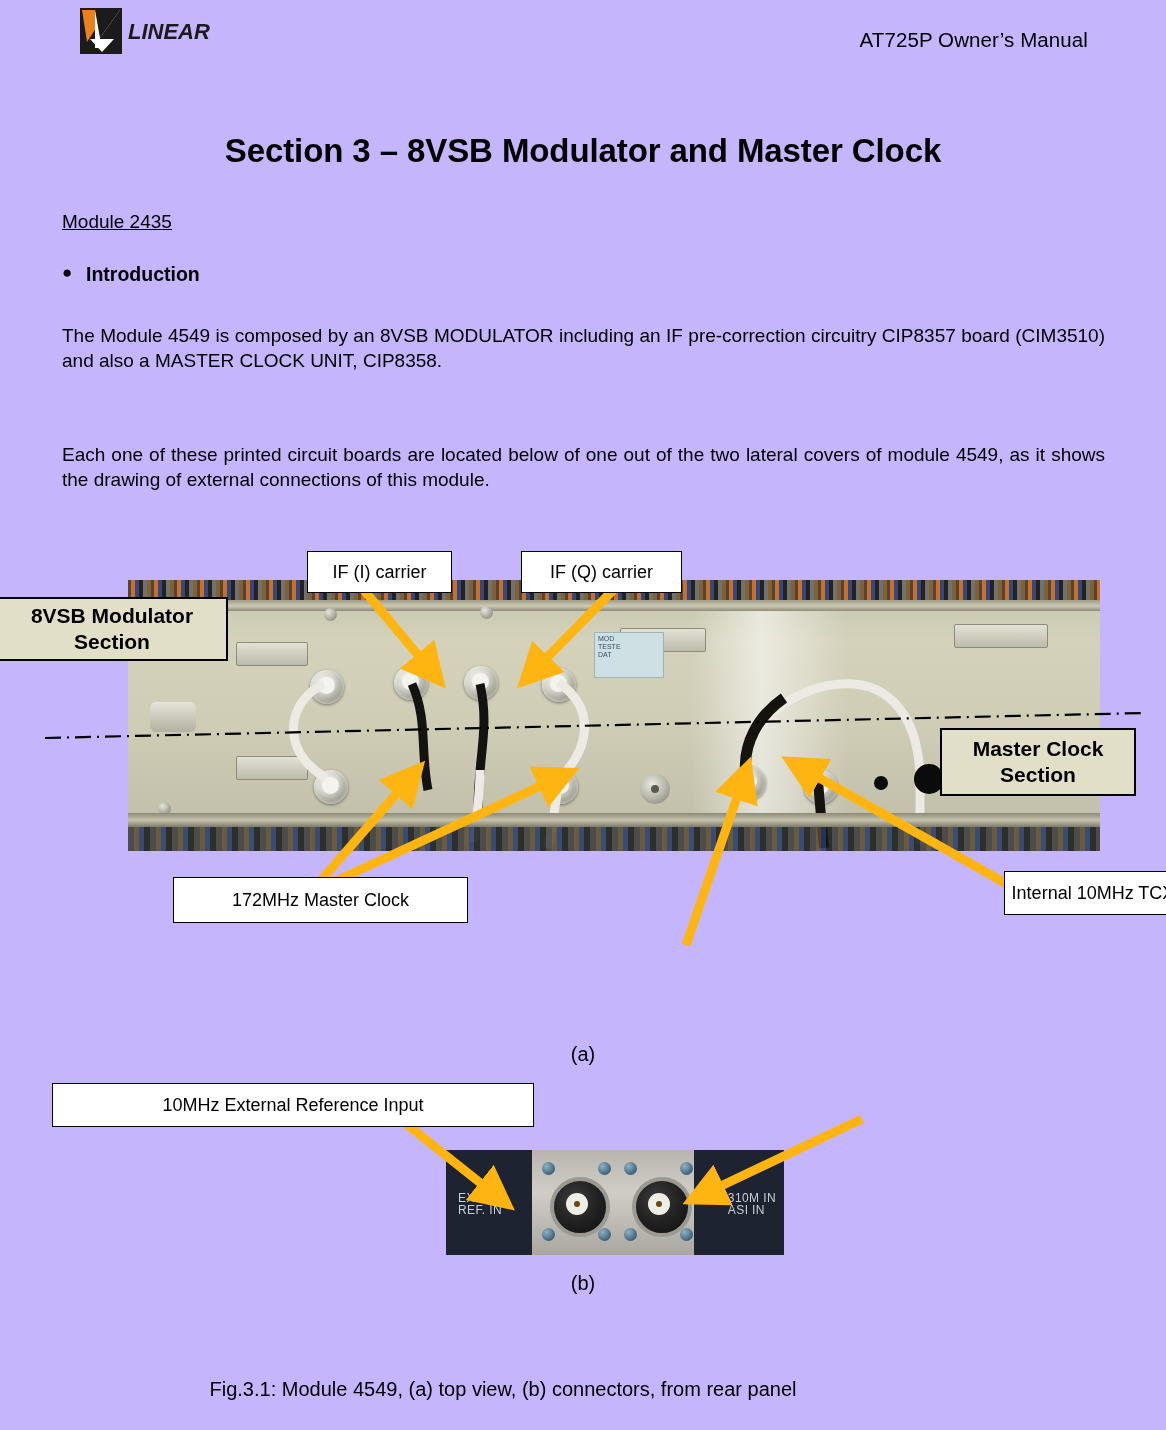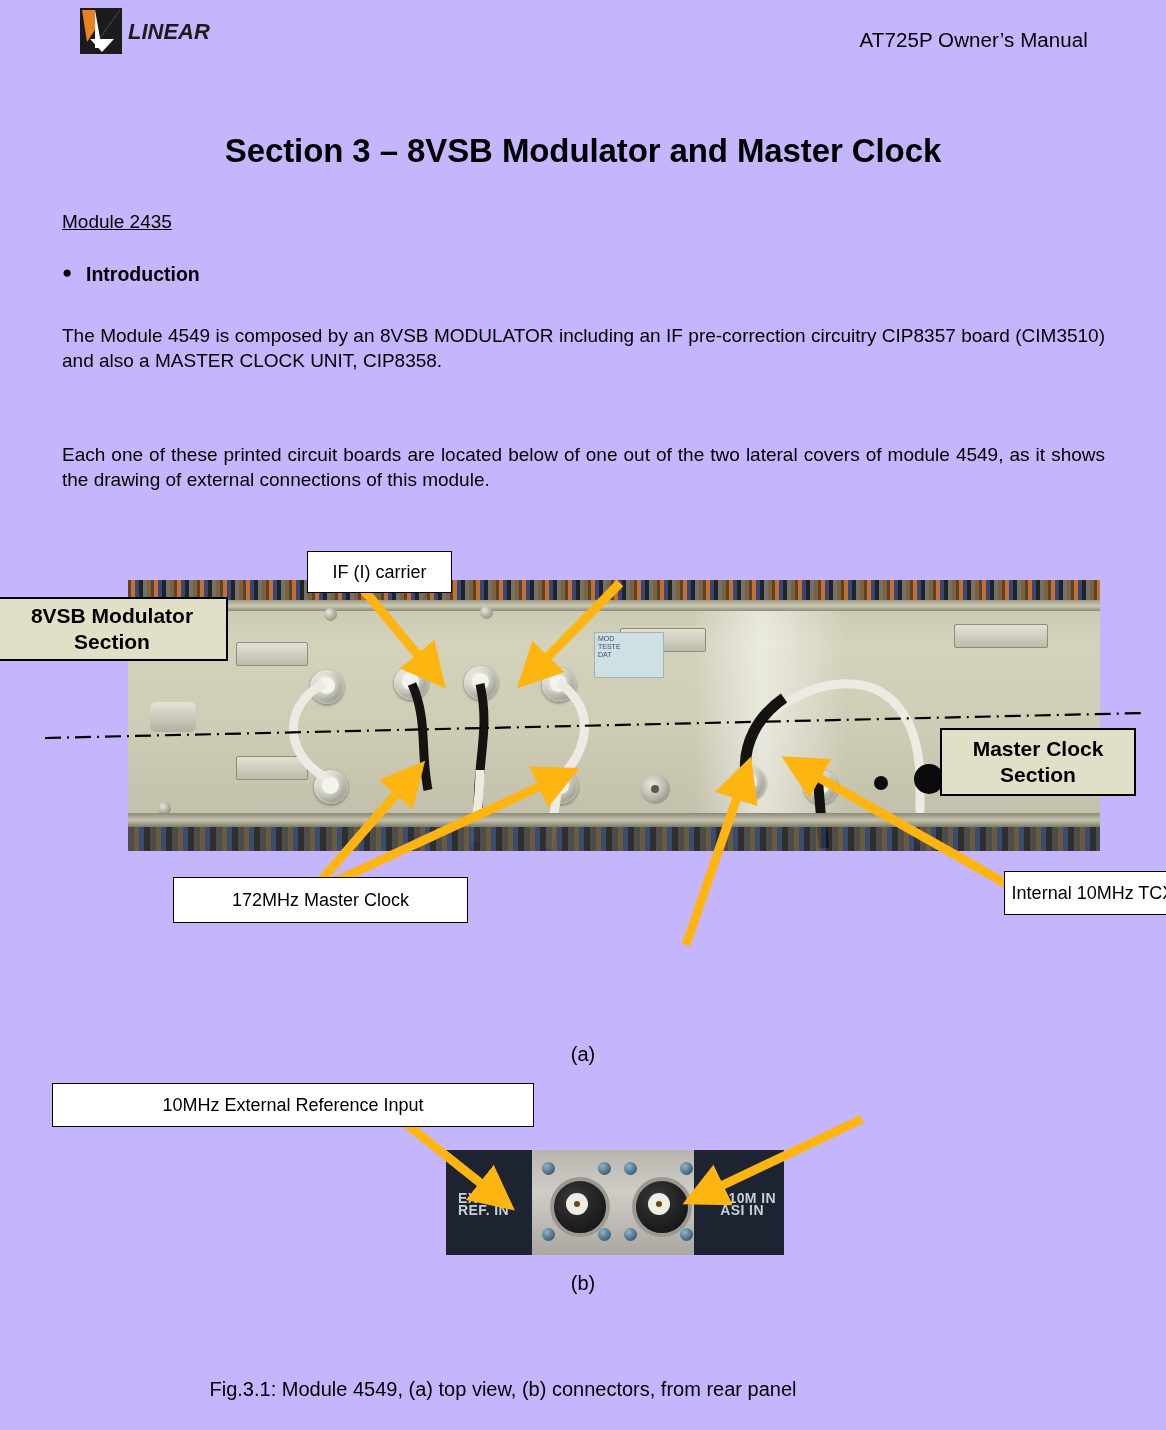--- a/index.html
+++ b/index.html
@@ -245,21 +245,21 @@
   }
   .pb-conn::before {
     content: ""; position: absolute; left: 20px; top: 20px; width: 6px; height: 6px;
     border-radius: 50%; background: #6a4a12; z-index: 2;
   }
   .pb-screw {
     position: absolute; width: 13px; height: 13px; border-radius: 50%;
     background: radial-gradient(circle at 35% 32%, #8fb3c9, #40617a 70%, #24404f);
   }
   .pb-text {
-    position: absolute; color: #c9cfd6; font-size: 14px; font-weight: bold;
+    position: absolute; color: #c9cfd6; font-size: 12px; font-weight: normal;
     letter-spacing: 0.4px; line-height: 12px;
   }
   .arrows-b-svg { position: absolute; left: 0; top: 0; width: 1166px; height: 190px; pointer-events: none; }
 
   
   .figcaption {
     position: absolute;
     top: 1378px;
     width: 1006px;
     text-align: center;
@@ -377,20 +377,21 @@
       <line x1="310" y1="398" x2="560" y2="282" stroke="#FFB511" stroke-width="9" marker-end="url(#ah)"></line>
 
       <line x1="686" y1="450" x2="744" y2="282" stroke="#FFB511" stroke-width="9" marker-end="url(#ah)"></line>
 
       <line x1="1012" y1="392" x2="800" y2="272" stroke="#FFB511" stroke-width="9" marker-end="url(#ah)"></line>
     </svg>
 
 
     <div class="callout" style="left:307px; top:56px; width:145px; height:42px;">IF (I) carrier</div>
 
+    <div class="callout" style="left:521px; top:56px; width:161px; height:42px;">IF (Q) carrier</div>
 
     <div class="callout" style="left:173px; top:382px; width:295px; height:46px;">172MHz Master Clock</div>
 
 
     <div class="callout" style="left:1004px; top:376px; width:267px; height:44px;">Internal 10MHz TCXO ref. input</div>
 
     <div class="section-box" style="left:-4px; top:102px; width:232px; height:64px;">
       <span>
         <span>8VSB Modulator</span><br>
         <span>Section</span>

